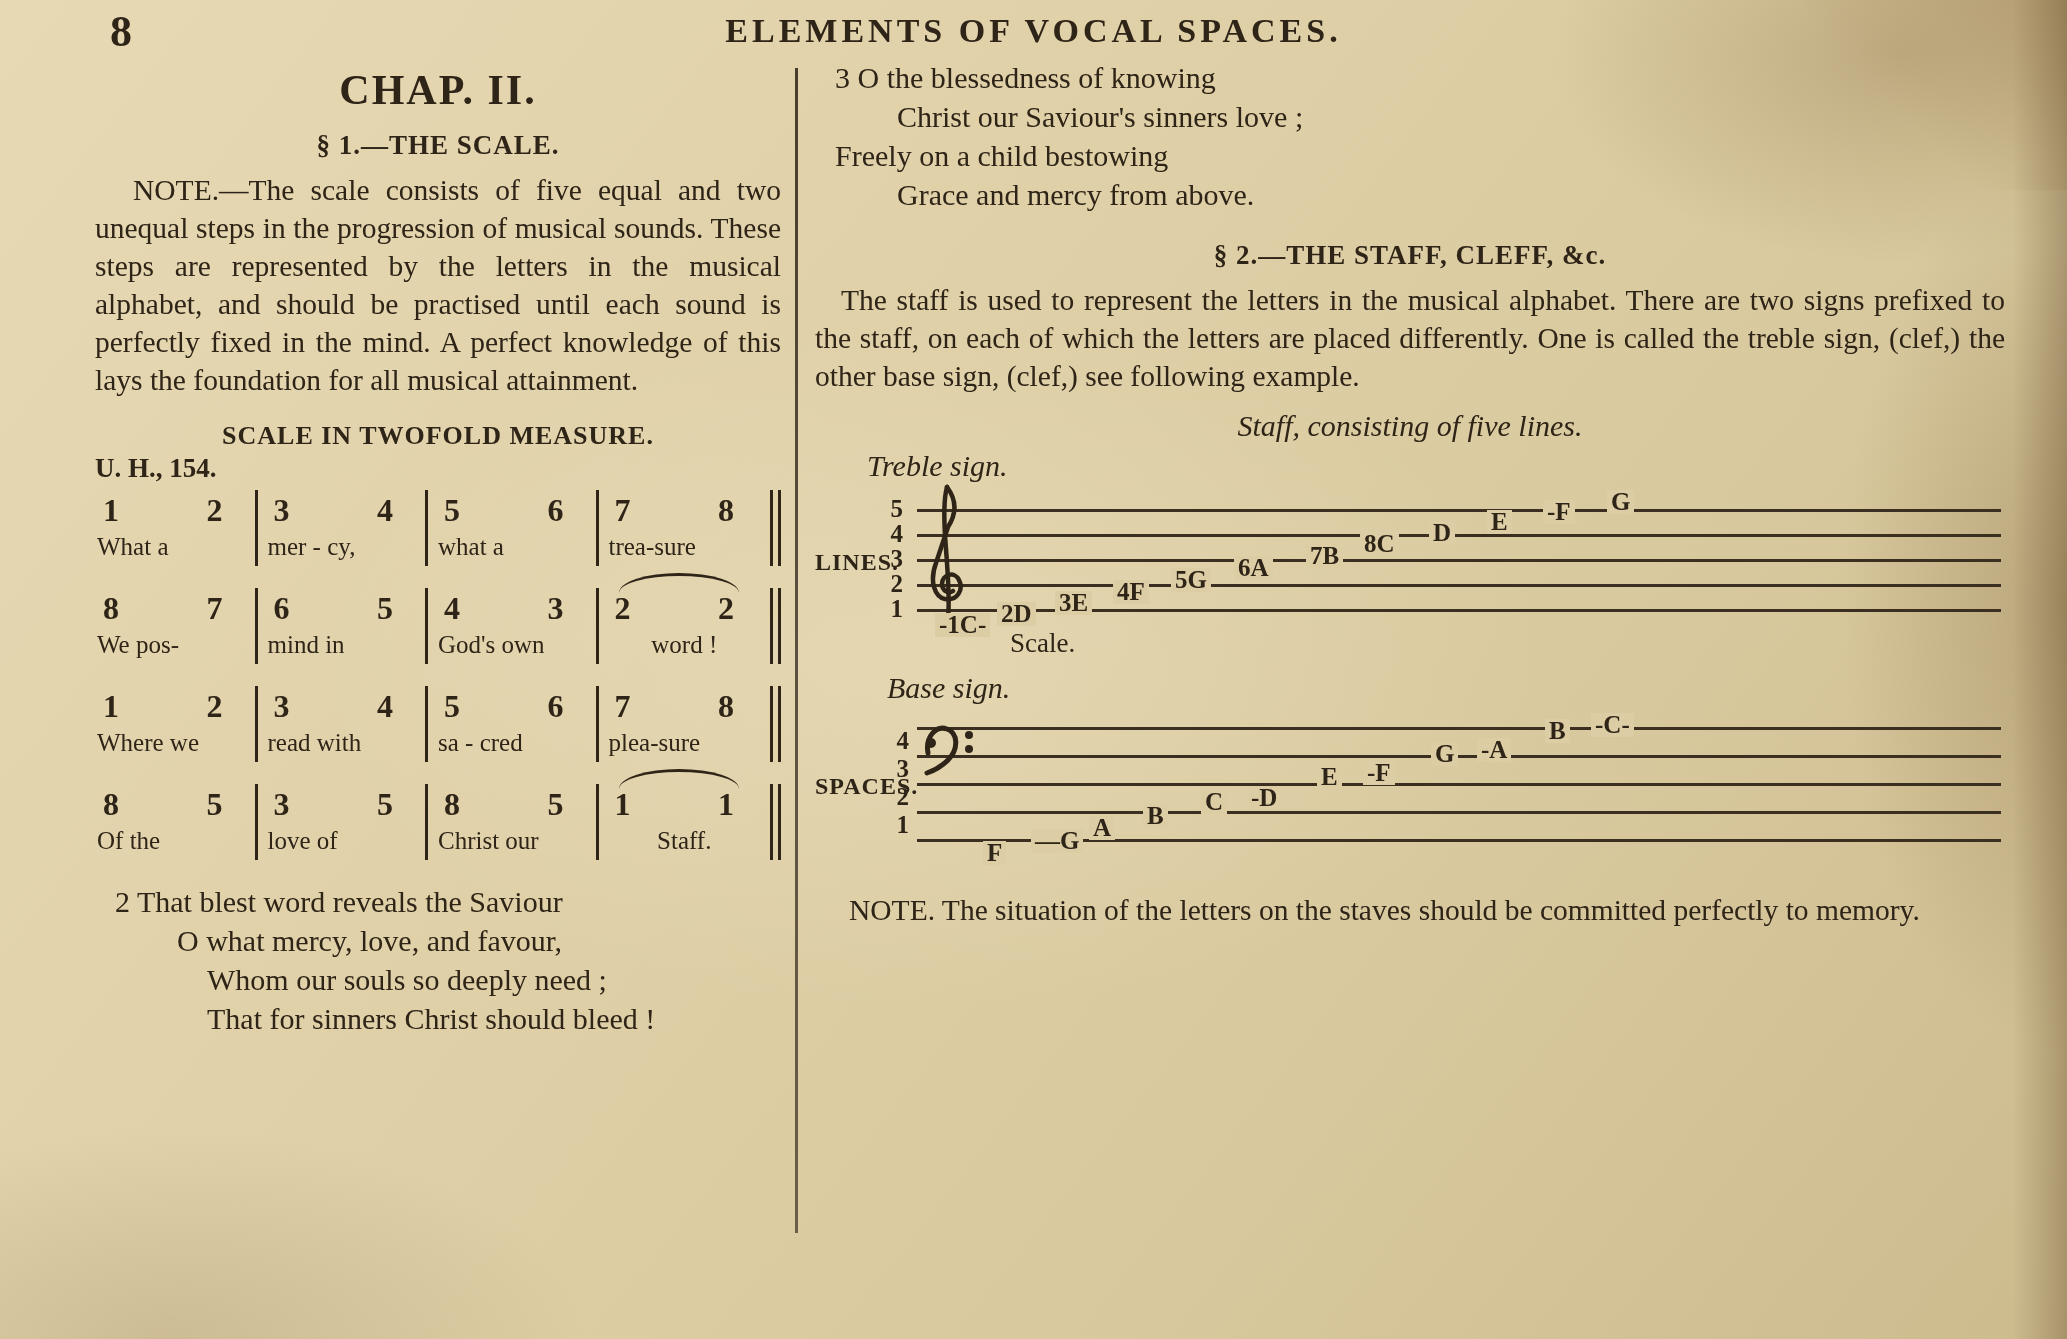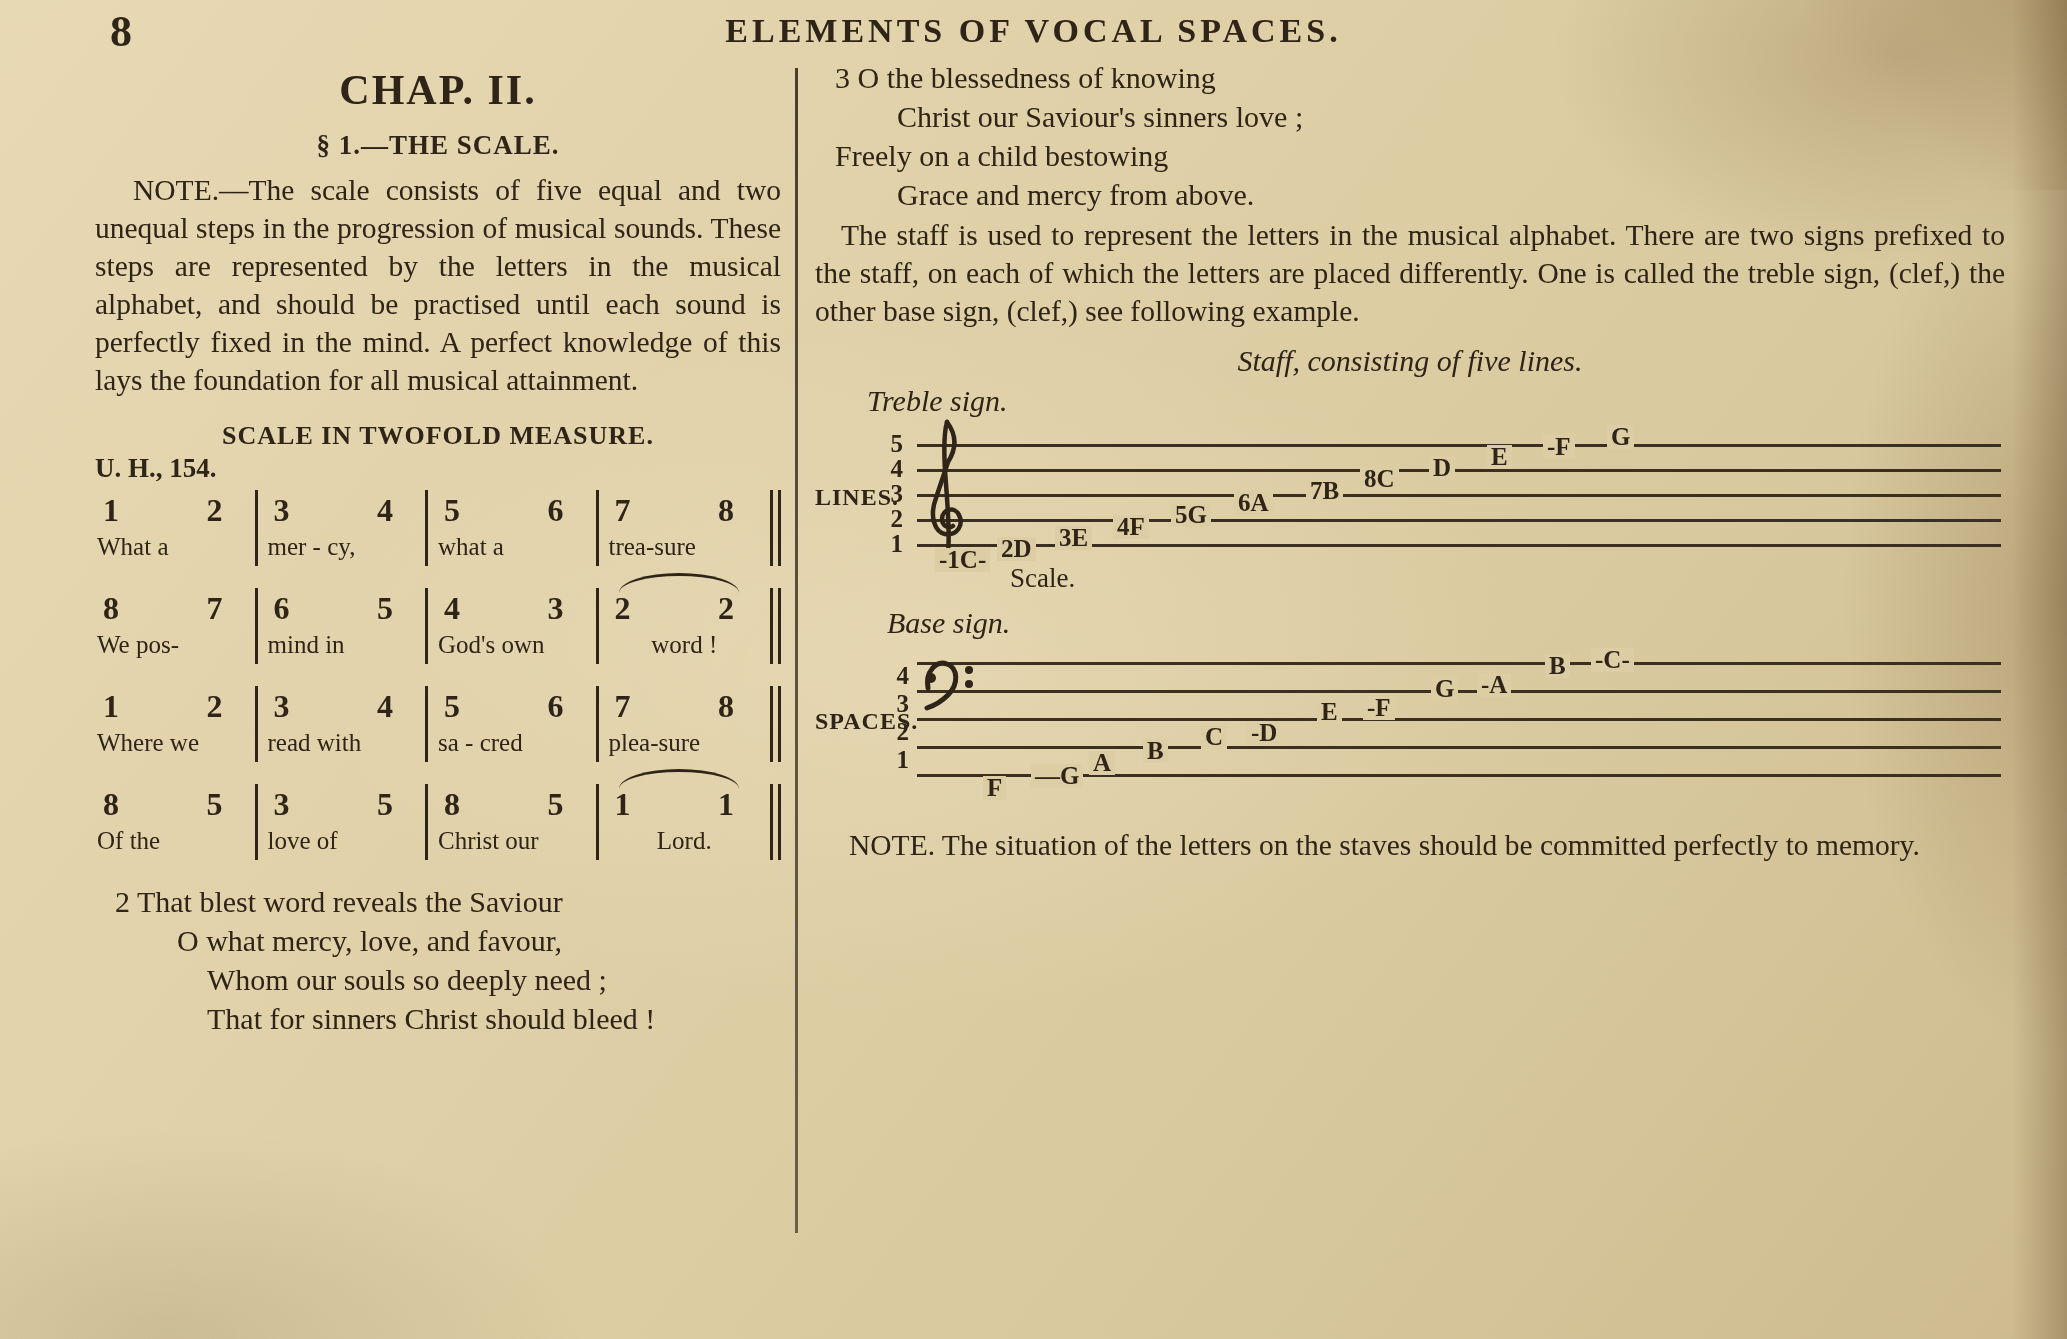--- a/index.html
+++ b/index.html
@@ -228,41 +228,42 @@
             <span>5</span>
           </div>
         <div class="lyric">Christ our</div>
       </div>
       <div class="measure">
         <div class="tie"></div>
         <div class="nums">
             <span>1</span>
             <span>1</span>
           </div>
-        <div class="lyric center">Lord.</div>
+        <div class="lyric center">Staff.</div>
       </div>
       <div class="endbar"></div>
     </div>
 
     <div class="verse">
       <div class="v-line ind0">2 That blest word reveals the Saviour</div>
       <div class="v-line ind1">O what mercy, love, and favour,</div>
       <div class="v-line ind2">Whom our souls so deeply need ;</div>
       <div class="v-line ind2">That for sinners Christ should bleed !</div>
     </div>
   </div>
 
   <div class="col col-right">
     <div class="verse" style="margin-top:0;">
       <div class="v-line ind0">3 O the blessedness of knowing</div>
       <div class="v-line ind1">Christ our Saviour's sinners love ;</div>
       <div class="v-line ind0">Freely on a child bestowing</div>
       <div class="v-line ind1">Grace and mercy from above.</div>
     </div>
 
+    <h3 class="sec" style="margin-top:26px;">§ 2.—THE STAFF, CLEFF, &amp;c.</h3>
     <p class="body-text" style="text-indent:26px;margin-top:2px;">The staff is used to represent the letters in the musical alphabet.  There are two signs prefixed to the staff, on each of which the letters are placed differently.  One is called the treble sign, (clef,) the other base sign, (clef,) see following example.</p>
 
     <div class="staff-caption italic center">Staff, consisting of five lines.</div>
     <div class="sign-label italic">Treble sign.</div>
 
     <div class="staff treble-staff">
       <div class="side-label" style="top:52px;">LINES.</div>
       <div class="staff-num" style="left:66px;top:0px;">5</div>
       <div class="staff-num" style="left:66px;top:25px;">4</div>
       <div class="staff-num" style="left:66px;top:50px;">3</div>

